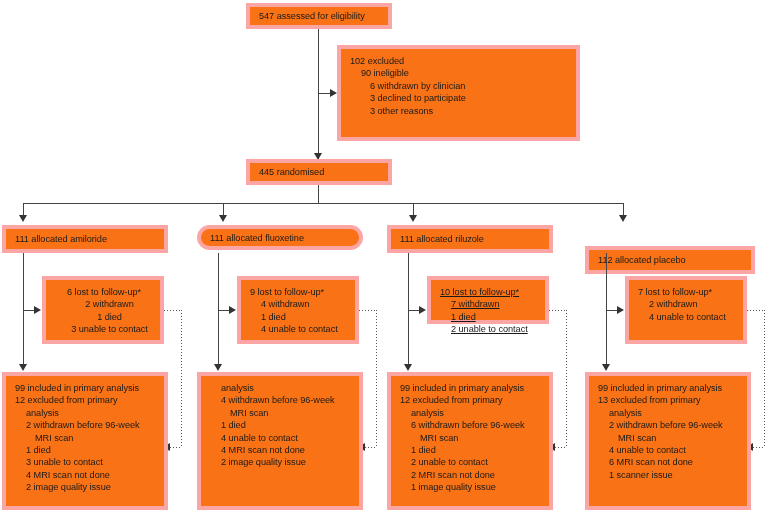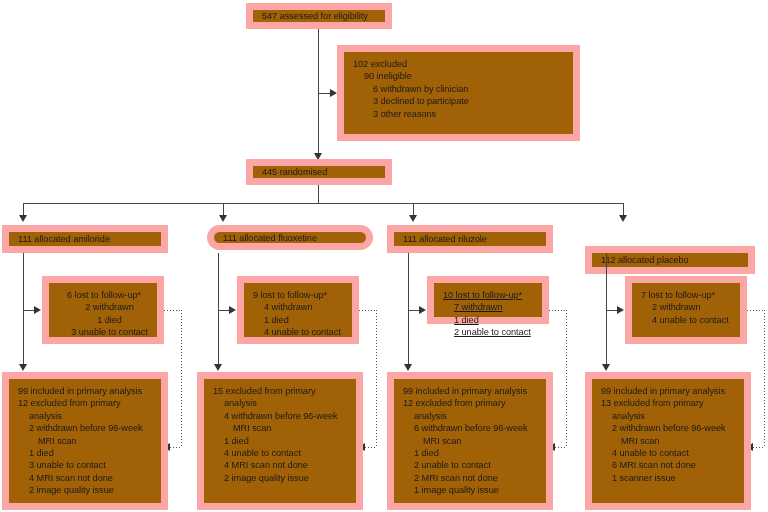--- a/index.html
+++ b/index.html
@@ -14,22 +14,22 @@
     background: #ffffff;
     font-family: "Liberation Sans", sans-serif;
     color: #1a1a1a;
     overflow: hidden;
   }
 
   
   .box {
     position: absolute;
     box-sizing: border-box;
-    border: 7px solid #fca5a5;
-    background: #a16207;
+    border: 4px solid #fca5a5;
+    background: #f97316;
     padding: 6px 7px 5px 9px;
     font-size: 9.2px;
     line-height: 12.4px;
     letter-spacing: -0.05px;
   }
   .box .ln { white-space: nowrap; }
   .ind1 { padding-left: 11px; }
   .ind2 { padding-left: 20px; }
 
   .box.center-vert {
@@ -153,21 +153,21 @@
     <div class="ln">12 excluded from primary</div>
     <div class="ln ind1">analysis</div>
     <div class="ln ind1">2 withdrawn before 96-week</div>
     <div class="ln ind2">MRI scan</div>
     <div class="ln ind1">1 died</div>
     <div class="ln ind1">3 unable to contact</div>
     <div class="ln ind1">4 MRI scan not done</div>
     <div class="ln ind1">2 image quality issue</div>
   </div>
 
-  <div class="box center-vert" style="left:207px; top:225px; width:166px; height:25px;border-radius:14px;">
+  <div class="box center-vert" style="left:197px; top:225px; width:166px; height:25px;border-radius:14px;">
     <div class="ln">111 allocated fluoxetine</div>
   </div>
 
   <div class="vline" style="left:218px; top:253px; width:1px; height:113px;"></div>
   <div class="hline" style="left:218px; top:310px; width:14px; height:1px;"></div>
   <div class="arrow-right" style="left:229px; top:306px;"></div>
   <div class="arrow-down" style="left:214px; top:364px;"></div>
 
   <div class="box" style="left:237px; top:276px; width:122px; height:68px;">
     <div class="ln">9 lost to follow-up*</div>
@@ -175,21 +175,20 @@
     <div class="ln ind1">1 died</div>
     <div class="ln ind1">4 unable to contact</div>
   </div>
 
   <div class="hdot" style="left:359px; top:310px; width:18px; height:1px;"></div>
   <div class="vdot" style="left:376px; top:310px; width:1px; height:137px;"></div>
   <div class="hdot" style="left:365px; top:447px; width:12px; height:1px;"></div>
   <div class="arrow-left" style="left:358px; top:443px;"></div>
 
   <div class="box" style="left:197px; top:372px; width:166px; height:138px;">
-    <div class="ln">15 excluded from primary</div>
     <div class="ln ind1">analysis</div>
     <div class="ln ind1">4 withdrawn before 96-week</div>
     <div class="ln ind2">MRI scan</div>
     <div class="ln ind1">1 died</div>
     <div class="ln ind1">4 unable to contact</div>
     <div class="ln ind1">4 MRI scan not done</div>
     <div class="ln ind1">2 image quality issue</div>
   </div>
 
   <div class="box center-vert" style="left:387px; top:225px; width:166px; height:28px;text-align:right;">

